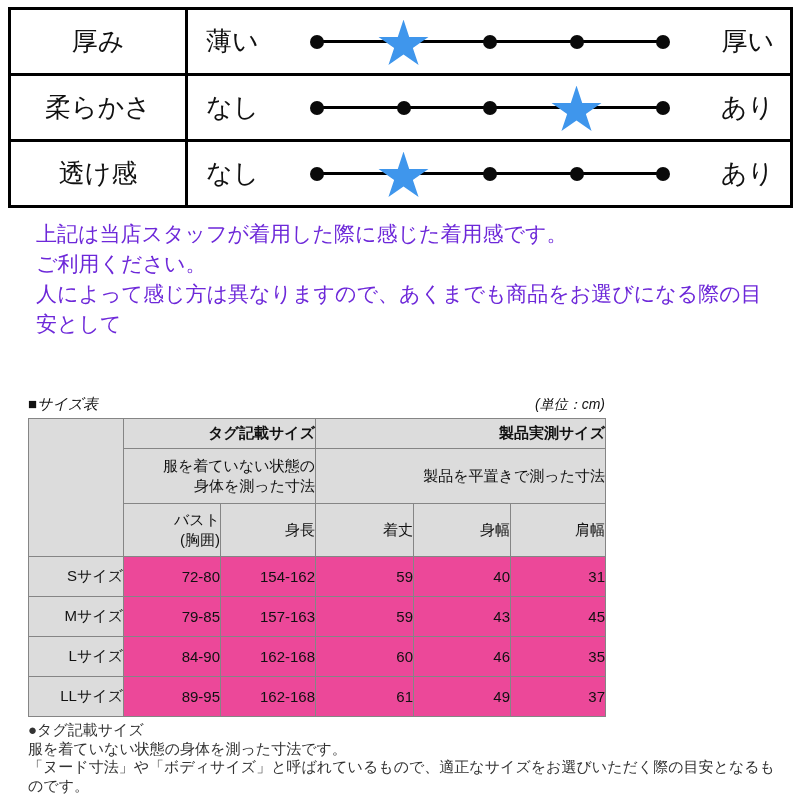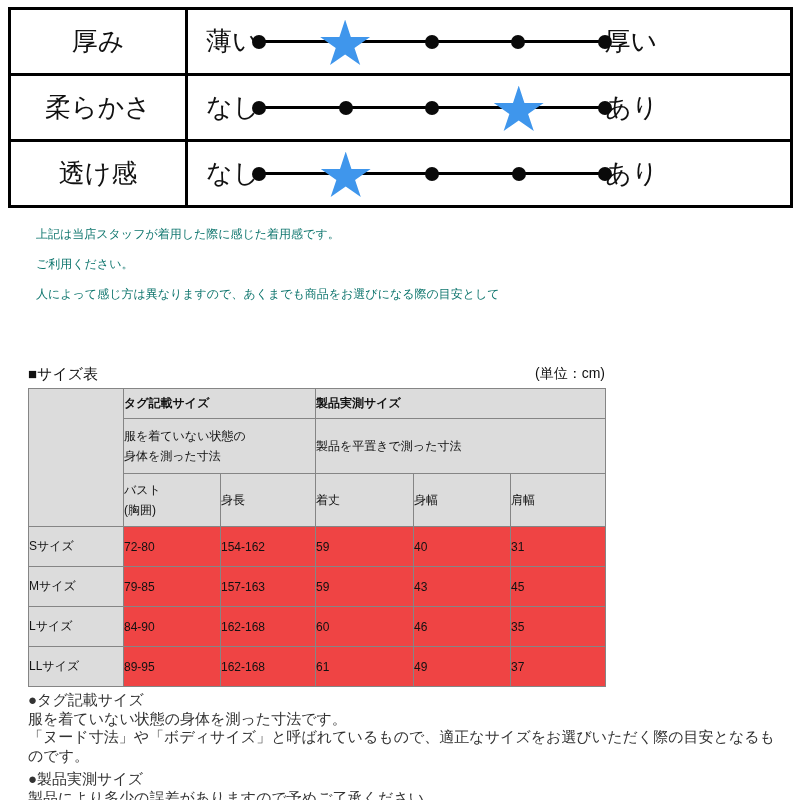--- a/index.html
+++ b/index.html
@@ -4,47 +4,47 @@
 <style>
   * { margin:0; padding:0; box-sizing:border-box; }
   html, body { width:800px; height:800px; background:#ffffff; overflow:hidden;
     font-family:"Liberation Sans","DejaVu Sans",sans-serif; color:#000; }
 
   
   .feel-table { margin:7px 0 0 8px; width:785px; border-collapse:collapse; table-layout:fixed; }
   .feel-table td { border:3.5px solid #000; height:50px; vertical-align:middle; }
   .feel-table .attr-cell { width:177px; text-align:center; font-size:26px; color:#111; }
   .scale-cell { padding:0 16px 0 18px; }
-  .scale-wrap { display:flex; align-items:center; justify-content:flex-start; height:63px; }
+  .scale-wrap { display:flex; align-items:center; justify-content:space-between; height:63px; }
   .end-label { font-size:26px; color:#111; white-space:nowrap; }
   .track { position:relative; width:346px; height:54px; }
   .track-line { position:absolute; left:0; right:0; top:50%; height:3px; margin-top:-1.5px; background:#000; }
   .marker { position:absolute; top:50%; }
   .marker.dot { width:14px; height:14px; margin:-7px 0 0 -7px; border-radius:50%; background:#0a0a0a; }
   .marker.star { width:52px; height:50px; margin:-22px 0 0 -26px; background:var(--star-color,#3f96ec); z-index:2;
     clip-path:polygon(50% 0%, 61% 35%, 98% 35%, 68% 57%, 79% 91%, 50% 70%, 21% 91%, 32% 57%, 2% 35%, 39% 35%); }
 
   
-  .notes-top { margin:11px 20px 12px 36px; font-size:12px; line-height:30px; color:#0f766e; }
+  .notes-top { margin:11px 20px 12px 36px; font-size:21px; line-height:30px; color:#6d28d9; }
 
   
-  .size-head { display:flex; justify-content:space-between; align-items:flex-start;
-    width:577px; margin:56px 0 4px 28px; }
+  .size-head { display:flex; justify-content:space-between; align-items:flex-end;
+    width:577px; margin:56px 0 4px 28px;font-style:italic; }
   .size-title { font-size:15px; color:#111; }
   .size-unit { font-size:14px; color:#111; }
 
   .size-table { width:577px; margin-left:28px; border-collapse:collapse; table-layout:fixed; }
-  .size-table th, .size-table td { border:1px solid #858585; text-align:left;
-    font-size:12px; font-weight:normal; color:#111; vertical-align:middle; }
+  .size-table th, .size-table td { border:1px solid #858585; text-align:right;
+    font-size:15px; font-weight:normal; color:#111; vertical-align:middle; }
   .size-table .hdr { background:var(--header-bg,#dcdcdc); }
   .size-table .group { font-weight:bold; height:30px; }
   .size-table .desc { height:55px; white-space:pre-line; line-height:20px; }
   .size-table .colhead { height:53px; white-space:pre-line; line-height:20px; }
   .size-table .datarow th { background:var(--header-bg,#dcdcdc); height:40px; }
-  .size-table .datarow td { background:#ef4444; height:29px; }
+  .size-table .datarow td { background:#ec4899; height:29px; }
 
   
   .notes-bottom { margin:4px 10px 0 28px; font-size:15px; line-height:18.5px; color:#333; }
   .notes-bottom .grp2 { margin-top:5px; }
 </style>
 </head>
 <body>
 
 <table class="feel-table">
   <tbody>

